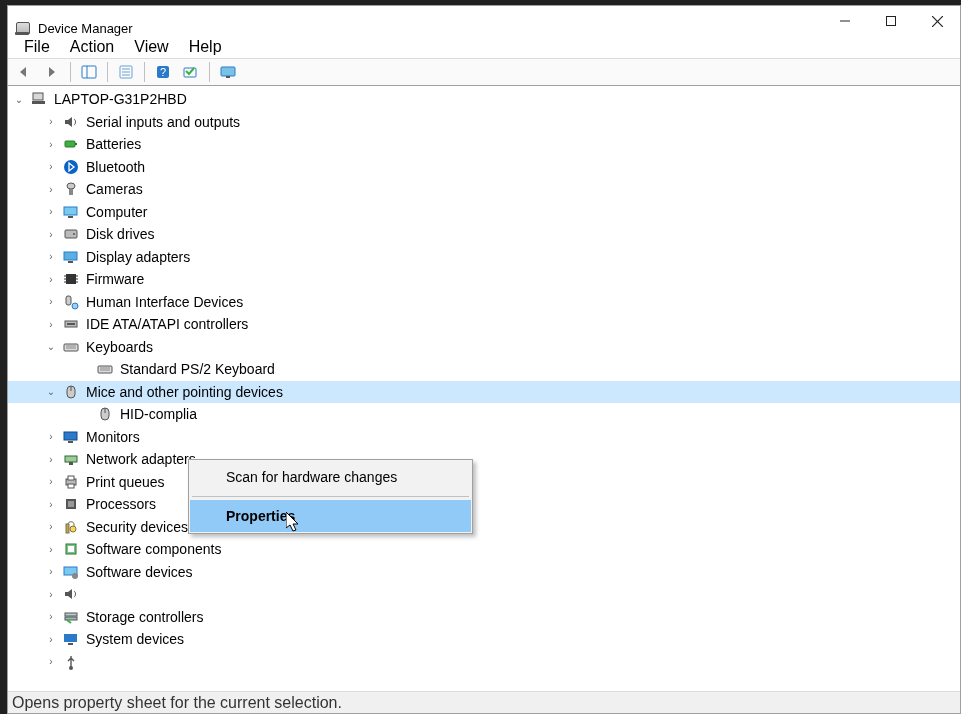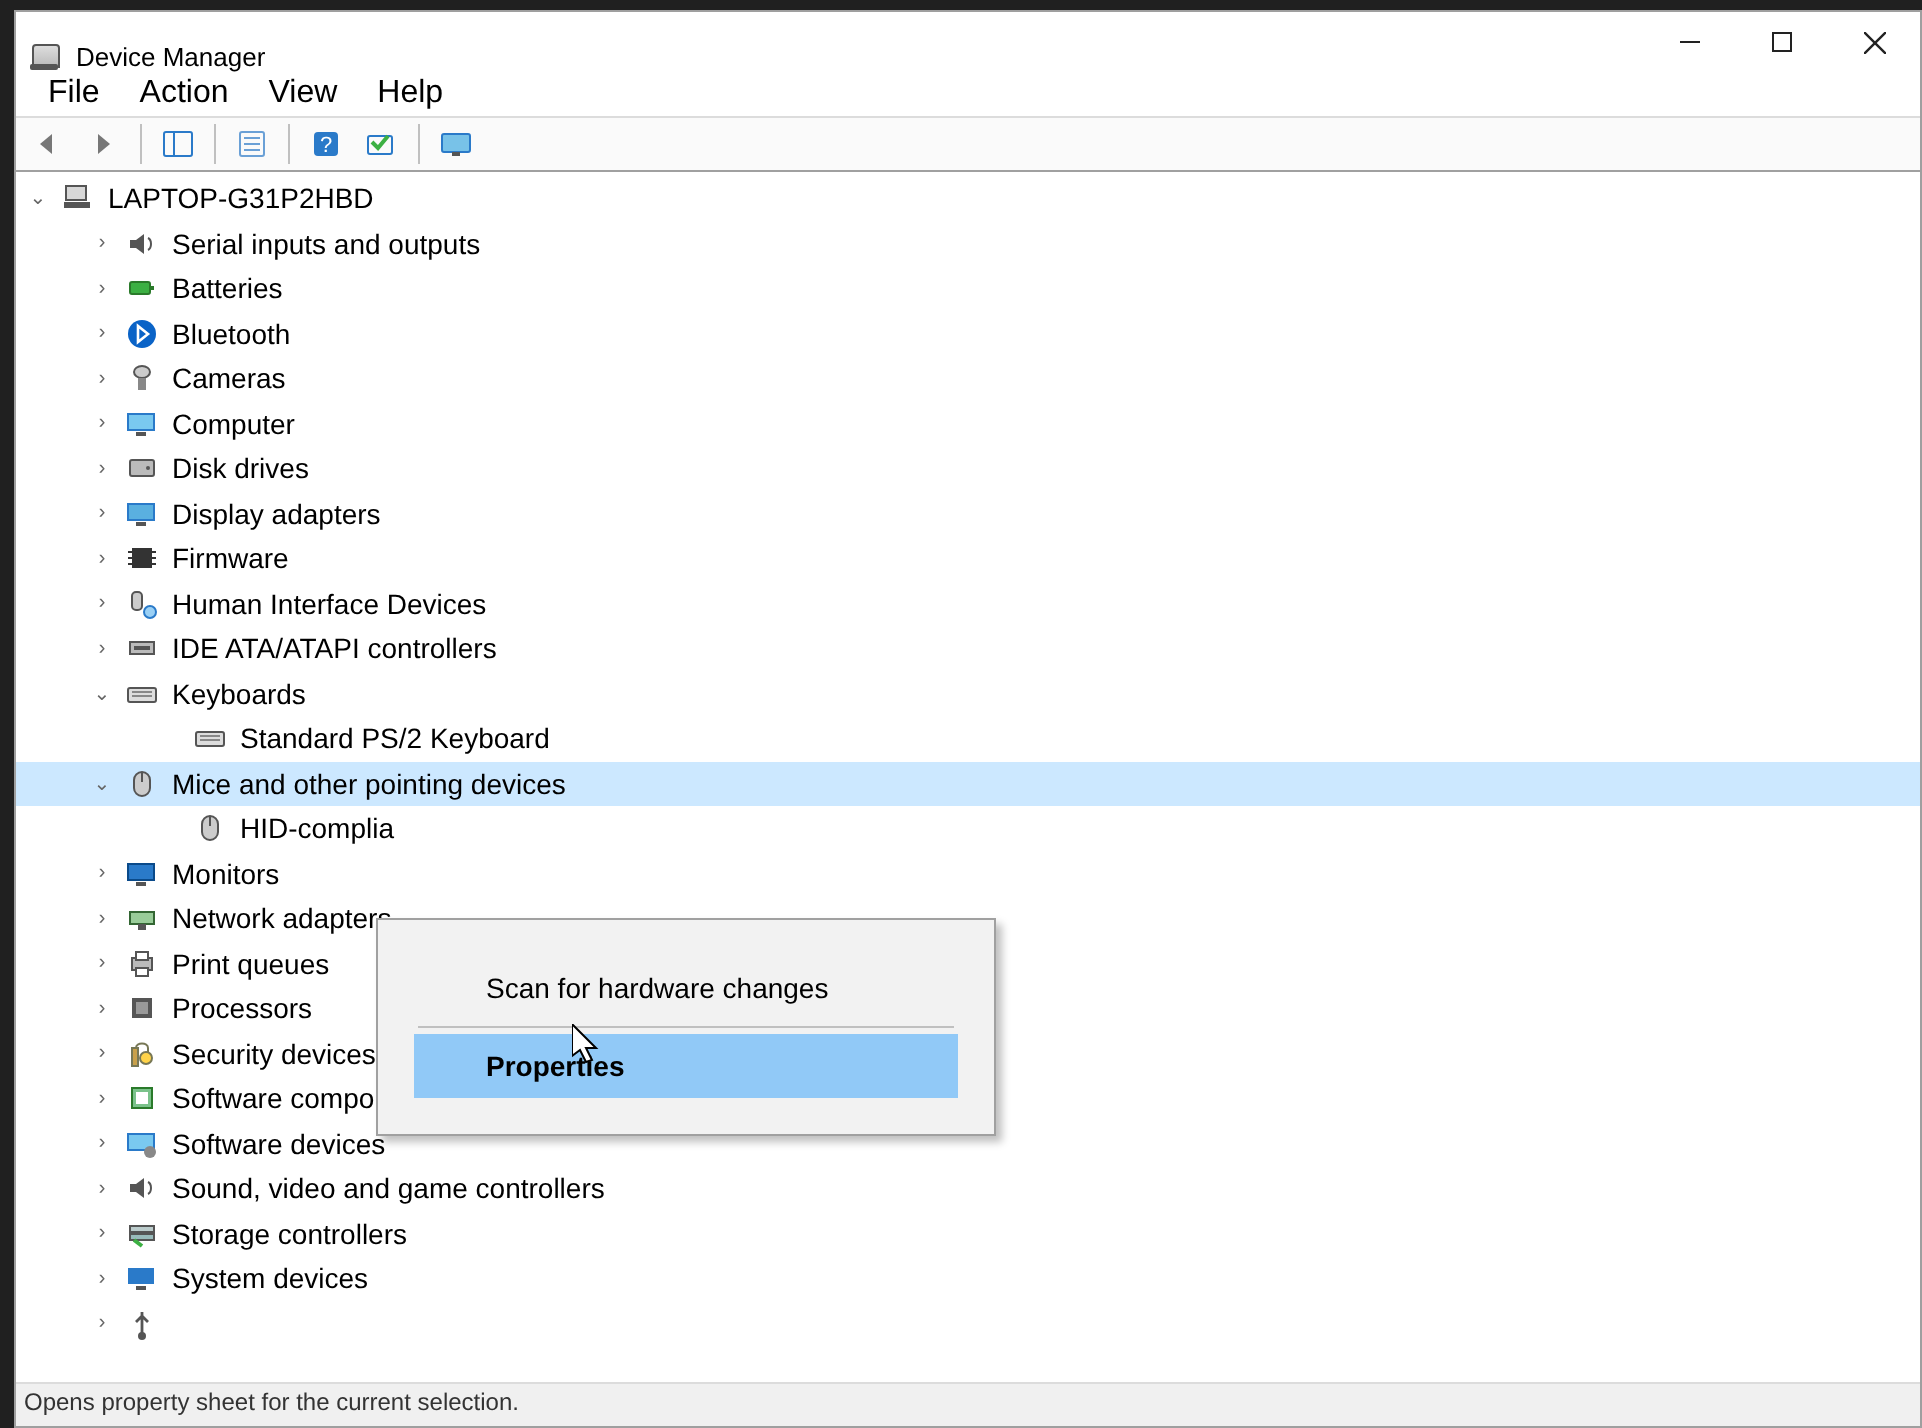--- a/index.html
+++ b/index.html
@@ -136,25 +136,25 @@
   }
   .tree-label {
     color:#000;
   }
 
   
   .context-menu {
     position:absolute;
     left: 180px;
     top: 373px;
-    width: 310px;
+    width: 285px;
     background:#f2f2f2;
     border:1px solid #a0a0a0;
     box-shadow: 3px 3px 4px rgba(0,0,0,0.25);
-    padding: 18px;
+    padding: 1px;
     z-index: 50;
   }
   .ctx-item {
     height: 32px;
     display:flex;
     align-items:center;
     padding-left: 36px;
     font-size:14px;
     color:#000;
   }
@@ -171,21 +171,21 @@
     top: 426px;
     z-index:60;
     pointer-events:none;
   }
 
   
   .statusbar {
     height: 22px;
     background:#f0f0f0;
     border-top:1px solid #dcdcdc;
-    font-size:12px;
+    font-size:16px;
     padding: 2px 4px;
     color:#333;
   }
 </style>
 </head>
 <body>
 
 <div class="window">
 
   <div class="titlebar">
@@ -500,21 +500,20 @@
           <span class="tree-label">Software devices</span>
         </div>
         <div class="tree-row level1">
           <span class="expander">›</span>
           <span class="dev-icon">
             <svg width="16" height="16">
               <path d="M2 6h3l4-3v10l-4-3H2z" fill="#555"></path>
               <path d="M11 5c2 1 2 5 0 6" fill="none" stroke="#555"></path>
             </svg>
           </span>
-          <span class="tree-label">Sound, video and game controllers</span>
         </div>
         <div class="tree-row level1">
           <span class="expander">›</span>
           <span class="dev-icon">
             <svg width="16" height="16">
               <rect x="2" y="4" width="12" height="3" fill="#bcc" stroke="#555"></rect>
               <rect x="2" y="8" width="12" height="3" fill="#9bb" stroke="#555"></rect>
               <path d="M4 11l4 3" stroke="#3cb043" stroke-width="2"></path>
             </svg>
           </span>

